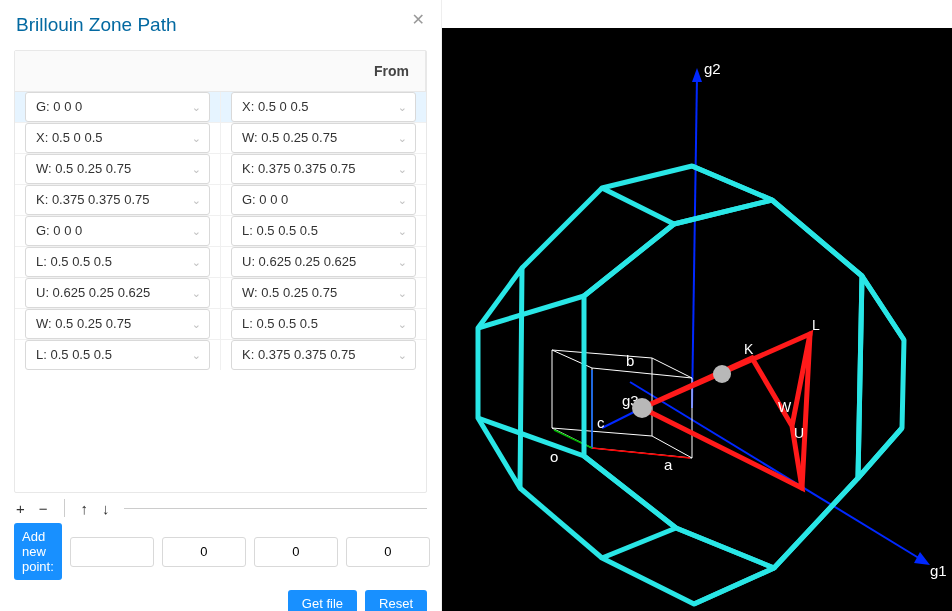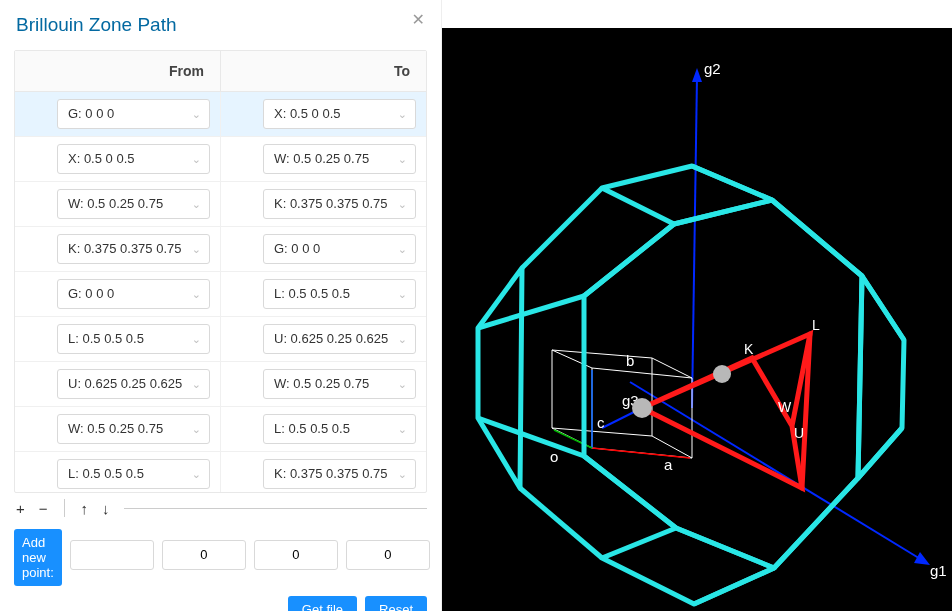--- a/index.html
+++ b/index.html
@@ -55,23 +55,22 @@
     overflow: hidden;
   }
   .row {
     display: flex;
     border-bottom: 1px solid #f0f0f0;
   }
   .row.sel { background: #e6f4ff; }
   .row:last-child { border-bottom: none; }
   .cell {
     flex: 1;
-    padding: 7px 10px;
+    padding: 0 10px;
     border-right: 1px solid #f0f0f0;
-    margin-left: 32px;
   }
   .cell:last-child { border-right: none; }
   .sel-field {
     position: relative;
     border: 1px solid #d9d9d9;
     border-radius: 3px;
     height: 30px;
     line-height: 28px;
     padding: 0 24px 0 10px;
     background: #fff;
@@ -112,21 +111,20 @@
     gap: 8px;
     margin-top: 6px;
     align-items: center;
   }
   .add-label {
     background: #1890ff;
     color: #fff;
     border-radius: 3px;
     padding: 6px 8px;
     font-size: 13px;
-    margin-top: 6px;
   }
   .coord-input {
     width: 84px;
     height: 30px;
     border: 1px solid #d9d9d9;
     border-radius: 3px;
     text-align: center;
     font-size: 13px;
   }
   .footer {
@@ -170,21 +168,20 @@
 </head>
 <body>
 
 <div class="panel">
   <span class="close-btn">✕</span>
   <div class="title">Brillouin Zone Path</div>
 
   <div class="table-wrap">
     <div class="thead">
       <div>From</div>
-      <div>To</div>
     </div>
     <div class="tbody" id="tbody">
         <div class="row sel">
           <div class="cell">
             <div class="sel-field">G:  0 0 0<span class="chev">⌄</span></div>
           </div>
           <div class="cell">
             <div class="sel-field">X:  0.5 0 0.5<span class="chev">⌄</span></div>
           </div>
         </div>

